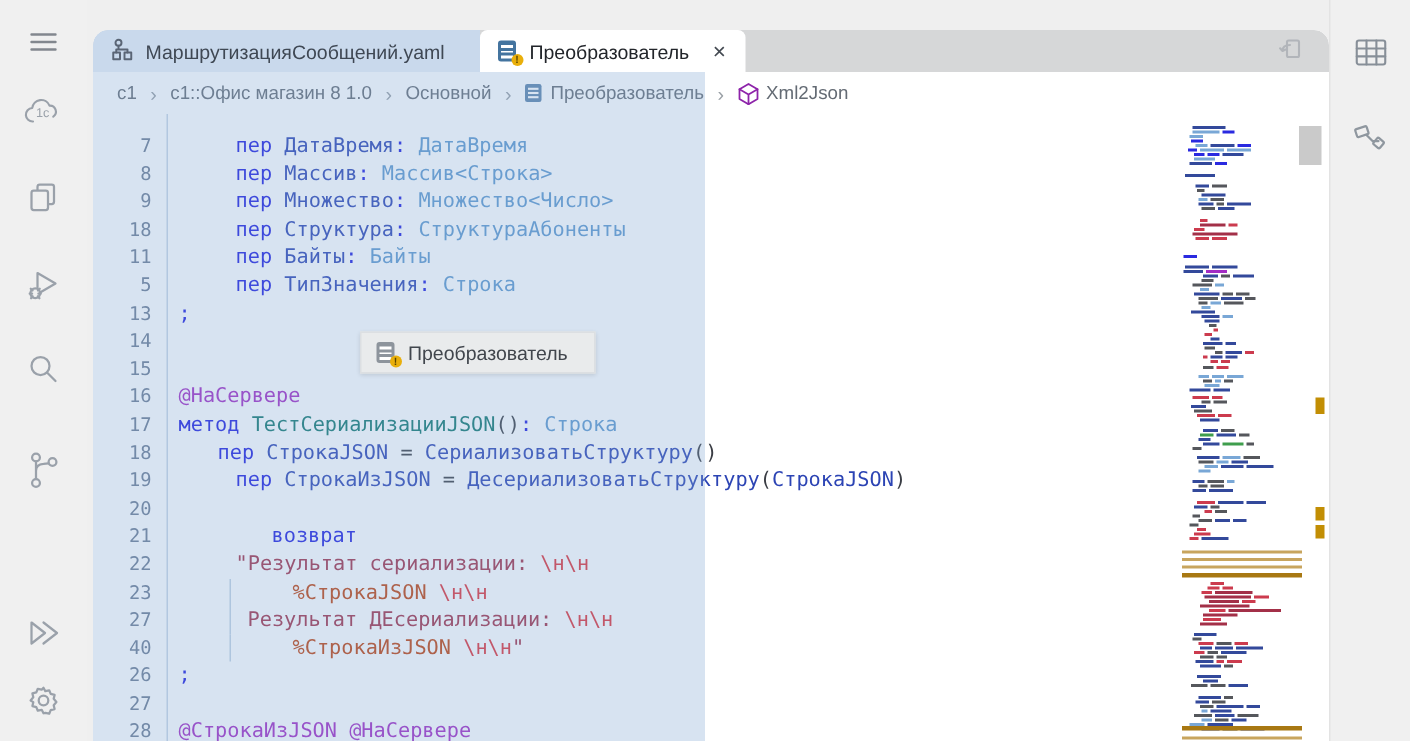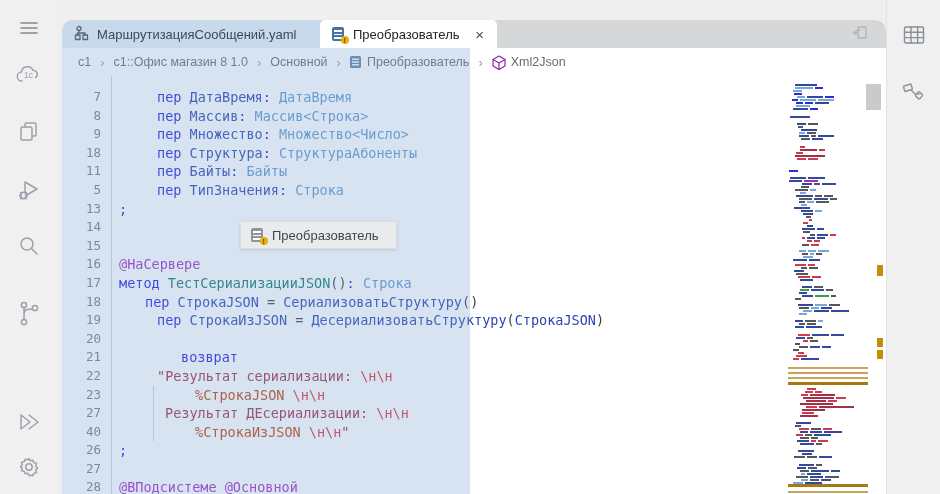--- a/index.html
+++ b/index.html
@@ -240,21 +240,21 @@
           <div class="code-row" style="padding-left: 32px;"><span class="seg-kw">пер </span><span class="seg-name">СтрокаJSON</span><span class="seg-plain"> = </span><span class="seg-name">СериализоватьСтруктуру</span><span class="seg-plain">()</span></div>
           <div class="code-row" style="padding-left: 44px;"><span class="seg-kw">пер </span><span class="seg-name">СтрокаИзJSON</span><span class="seg-plain"> = </span><span class="seg-name">ДесериализоватьСтруктуру</span><span class="seg-plain">(</span><span class="seg-name">СтрокаJSON</span><span class="seg-plain">)</span></div>
           <div class="code-row" style="padding-left: 6px;"></div>
           <div class="code-row" style="padding-left: 68px;"><span class="seg-kw">возврат</span></div>
           <div class="code-row" style="padding-left: 44px;"><span class="seg-str">"Результат сериализации: </span><span class="seg-esc">\н\н</span></div>
           <div class="code-row" style="padding-left: 82px;"><span class="guide" style="left: 40px;"></span><span class="seg-interp">%СтрокаJSON</span><span class="seg-str"> </span><span class="seg-esc">\н\н</span></div>
           <div class="code-row" style="padding-left: 52px;"><span class="guide" style="left: 40px;"></span><span class="seg-str">Результат ДЕсериализации: </span><span class="seg-esc">\н\н</span></div>
           <div class="code-row" style="padding-left: 82px;"><span class="guide" style="left: 40px;"></span><span class="seg-interp">%СтрокаИзJSON</span><span class="seg-str"> </span><span class="seg-esc">\н\н</span><span class="seg-str">"</span></div>
           <div class="code-row" style="padding-left: 6px;"><span class="seg-kw">;</span></div>
           <div class="code-row" style="padding-left: 6px;"></div>
-          <div class="code-row" style="padding-left: 6px;"><span class="seg-ann">@ВПодсистеме @Основной</span></div>
+          <div class="code-row" style="padding-left: 6px;"><span class="seg-ann">@СтрокаИзJSON @НаСервере</span></div>
         </div>
 
       <div class="minimap" id="minimap">
           <div class="mm-line" style="top: 8px; left: 6.98528px;"><span class="mm-seg" style="width: 21.8451px; background: rgb(51, 73, 155);"></span></div>
           <div class="mm-line" style="top: 11.05px; left: 7.36093px;"><span class="mm-seg" style="width: 17.1533px; background: rgb(121, 167, 214);"></span><span class="mm-seg" style="width: 8.99212px; background: rgb(42, 42, 224);"></span></div>
           <div class="mm-line" style="top: 14.1px; left: 5.04817px;"><span class="mm-seg" style="width: 8.59034px; background: rgb(121, 167, 214);"></span></div>
           <div class="mm-line" style="top: 17.15px; left: 5.92032px;"><span class="mm-seg" style="width: 8.02105px; background: rgb(42, 42, 224);"></span></div>
           <div class="mm-line" style="top: 20.2px; left: 8.62007px;"><span class="mm-seg" style="width: 8.63713px; background: rgb(121, 167, 214);"></span><span class="mm-seg" style="width: 15.9515px; background: rgb(51, 73, 155);"></span><span class="mm-seg" style="width: 8.67696px; background: rgb(42, 42, 224);"></span></div>
           <div class="mm-line" style="top: 23.25px; left: 4.34457px;"><span class="mm-seg" style="width: 6.08162px; background: rgb(42, 42, 224);"></span><span class="mm-seg" style="width: 15.3879px; background: rgb(121, 167, 214);"></span><span class="mm-seg" style="width: 16.1762px; background: rgb(121, 167, 214);"></span></div>
           <div class="mm-line" style="top: 26.3px; left: 8.17926px;"><span class="mm-seg" style="width: 7.01703px; background: rgb(42, 42, 224);"></span><span class="mm-seg" style="width: 7.97656px; background: rgb(42, 42, 224);"></span><span class="mm-seg" style="width: 13.5929px; background: rgb(51, 73, 155);"></span></div>

